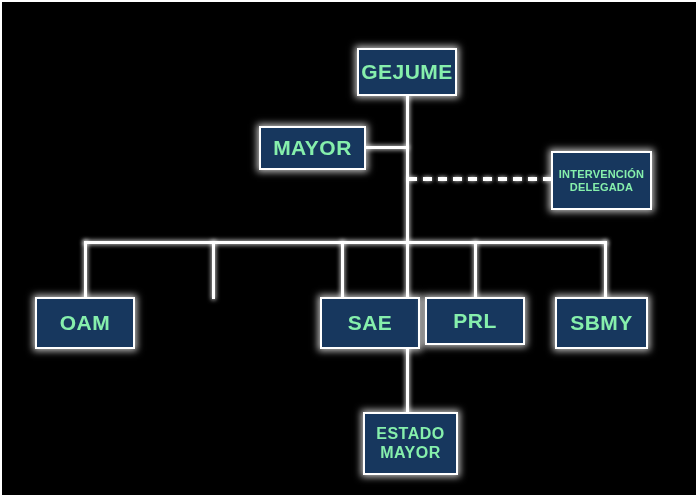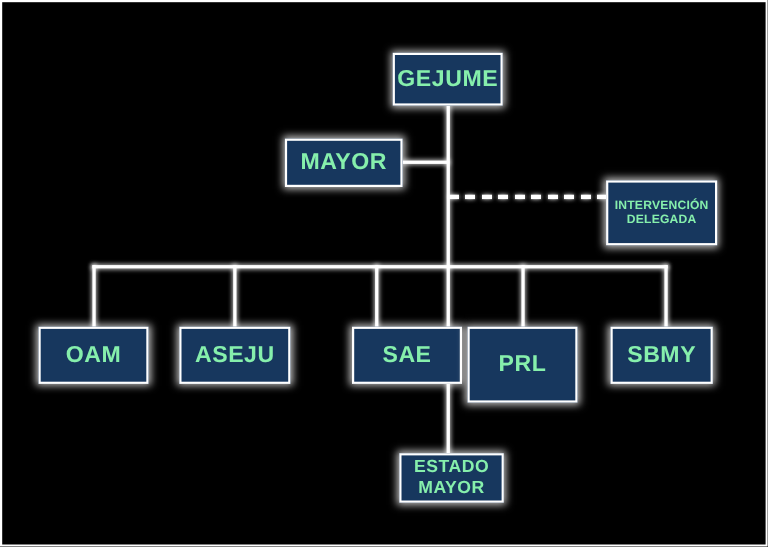--- a/index.html
+++ b/index.html
@@ -29,27 +29,27 @@
     align-items: center;
     justify-content: center;
     text-align: center;
     box-shadow: 0 0 7px 2px rgba(255,255,255,0.75);
     letter-spacing: 0.5px;
     line-height: 1.15;
     padding: 2px;
   }
   .node-gejume        { left: 355px; top: 46px;  width: 100px; height: 48px; font-size: 21px; }
   .node-sejume        { left: 257px; top: 124px; width: 107px; height: 44px; font-size: 21px; }
-  .node-intervencion  { left: 549px; top: 149px; width: 101px; height: 59px; font-size: 11px; letter-spacing: 0.2px; margin-top: 13px; }
+  .node-intervencion  { left: 549px; top: 149px; width: 101px; height: 59px; font-size: 11px; letter-spacing: 0.2px; }
   .node-oam           { left: 33px;  top: 295px; width: 100px; height: 52px; font-size: 21px; }
   .node-aseju         { left: 161px; top: 295px; width: 101px; height: 52px; font-size: 21px; }
   .node-sae           { left: 290px; top: 295px; width: 100px; height: 52px; font-size: 21px; margin-left: 28px; }
-  .node-prl           { left: 423px; top: 295px; width: 100px; height: 69px; font-size: 21px; }
+  .node-prl           { left: 423px; top: 295px; width: 100px; height: 48px; font-size: 21px; }
   .node-sbmy          { left: 553px; top: 295px; width: 93px; height: 52px; font-size: 21px; }
-  .node-estado-mayor  { left: 361px; top: 410px; width: 95px;  height: 45px; font-size: 16px; }
+  .node-estado-mayor  { left: 361px; top: 410px; width: 95px;  height: 63px; font-size: 16px; }
 
   
   .line {
     position: absolute;
     background: #ffffff;
     box-shadow: 0 0 4px 1px rgba(255,255,255,0.7);
   }
   .line-trunk        { left: 404px; top: 94px;  width: 3px;   height: 318px; }
   .line-sejume       { left: 364px; top: 144px; width: 42px;  height: 3px; }
   .line-distribution { left: 82px;  top: 239px; width: 523px; height: 3px; }
@@ -79,19 +79,18 @@
   <div class="line line-drop-oam"></div>
   <div class="line line-drop-aseju"></div>
   <div class="line line-drop-sae"></div>
   <div class="line line-drop-prl"></div>
   <div class="line line-drop-sbmy"></div>
 
   <div class="node node-gejume">GEJUME</div>
   <div class="node node-sejume">MAYOR</div>
   <div class="node node-intervencion">INTERVENCIÓN DELEGADA</div>
   <div class="node node-oam">OAM</div>
-  <div class="node node-aseju">ASEJU</div>
   <div class="node node-sae">SAE</div>
   <div class="node node-prl">PRL</div>
   <div class="node node-sbmy">SBMY</div>
   <div class="node node-estado-mayor">ESTADO MAYOR</div>
 
 </div>
 
 </body></html>

